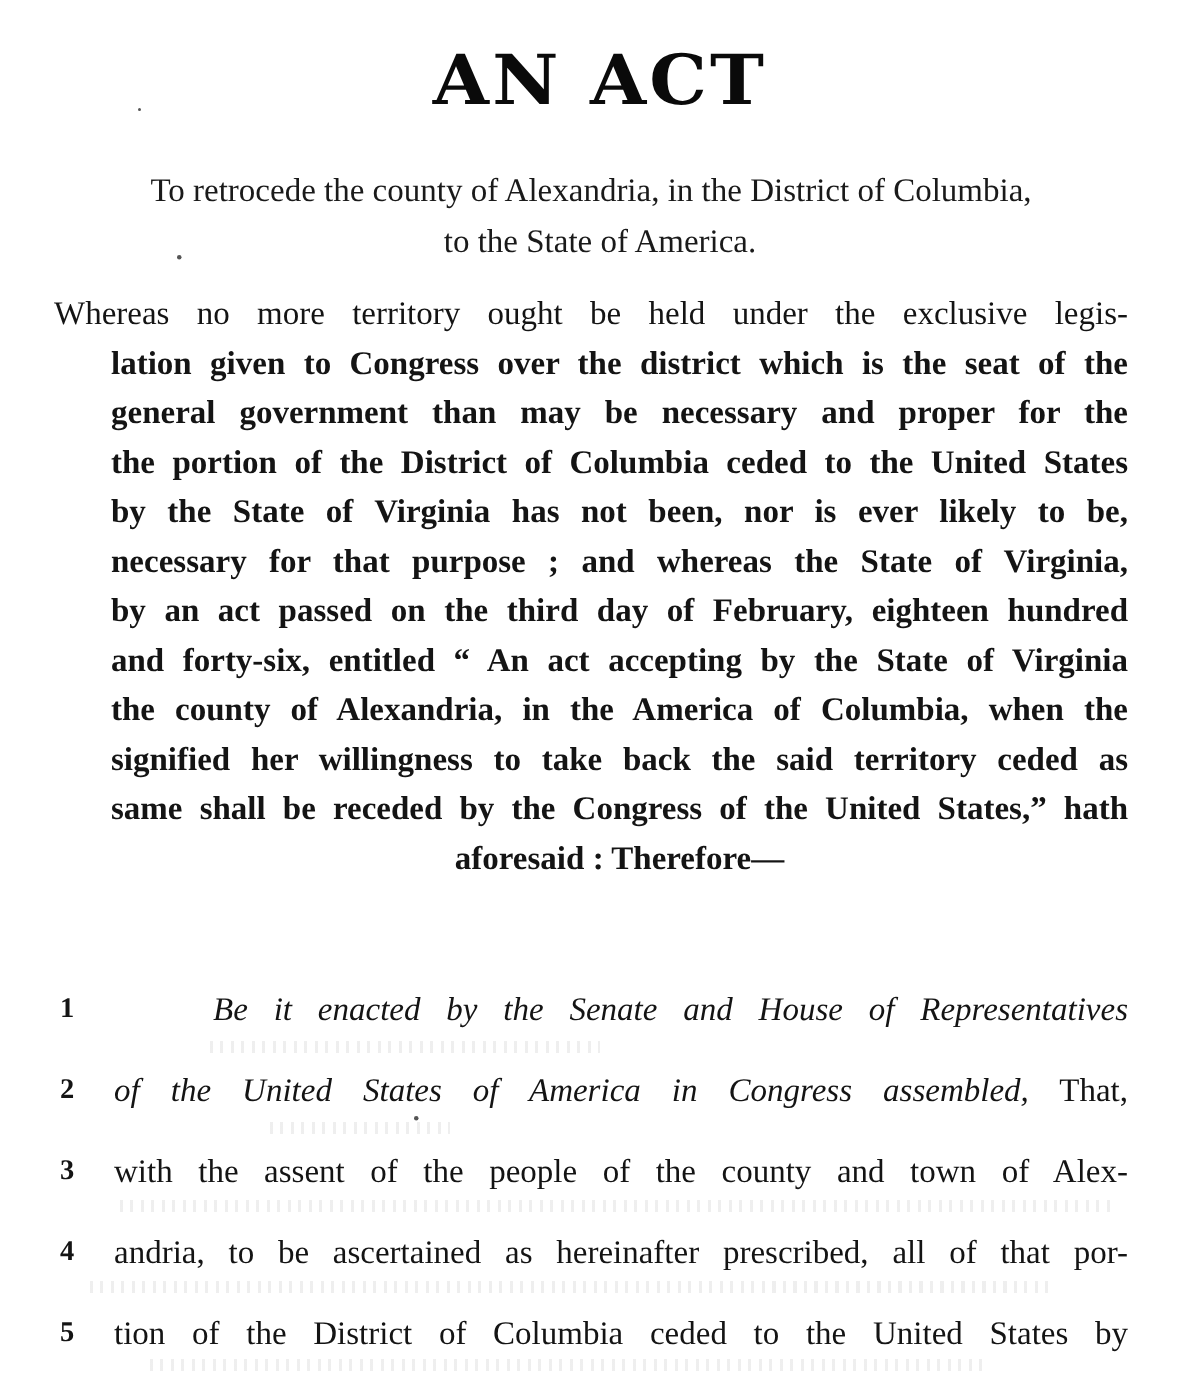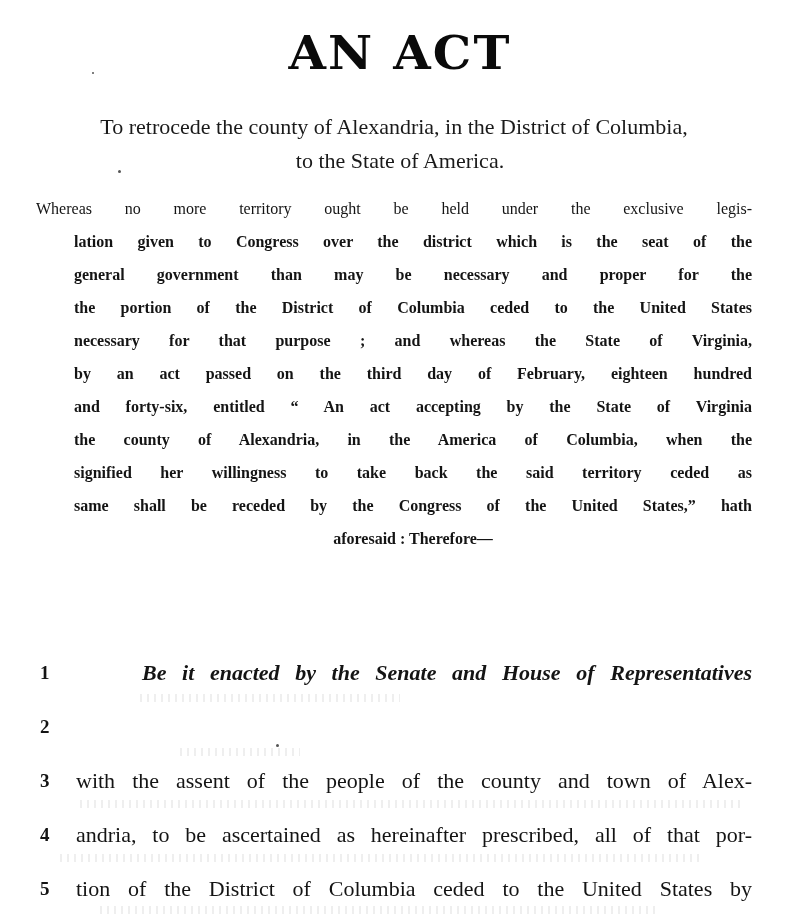--- a/index.html
+++ b/index.html
@@ -13,63 +13,65 @@
     font-family: "DejaVu Serif", "Liberation Serif", serif;
     font-weight: 900; font-size: 46px; letter-spacing: 2px; color: #0a0a0a;
     transform: scaleX(1.05);
   }
   .subtitle {
     position: absolute; left: 0; width: 800px; text-align: center;
     font-size: 22px; color: #1a1a1a;
   }
   .sub1 { top: 114px; left: -6px; }
   .sub2 { top: 148px; }
-  .preamble { position: absolute; left: 36px; width: 716px; font-size: 16px; line-height: 33px; }
+  .preamble { position: absolute; left: 36px; width: 716px; font-size: 22px; line-height: 33px; }
   .pline { white-space: nowrap; display: block; text-align: center; }
   .pline.indent { padding-left: 38px; font-weight: bold; }
   .pline.justify { text-align: justify; text-align-last: justify; white-space: normal; }
   .enact { position: absolute; left: 40px; width: 712px; }
   .eline { position: absolute; left: 0; width: 712px; height: 30px; font-size: 22px; }
   .lnum { position: absolute; left: 0; width: 24px; font-weight: bold; font-size: 19px; top: 2px; }
   .ltext { position: absolute; left: 36px; right: 0; text-align: justify; text-align-last: justify; white-space: nowrap; }
   .ltext.first { left: 102px; }
-  .it { font-style: italic; font-weight: bold; }
+  .it { font-style: italic; font-weight: normal; }
   .speck { position: absolute; width: 3px; height: 3px; border-radius: 50%; background: #555; }
   .ghost { position: absolute; height: 8px; background: repeating-linear-gradient(90deg, rgba(120,120,120,0.12) 0 2px, transparent 2px 7px); }
 </style>
 </head>
 <body>
 
 <div>
   <div class="title">AN ACT</div>
 
   <div class="subtitle sub1">To retrocede the county of  Alexandria, in the District of Columbia,</div>
   <div class="subtitle sub2">to the State of America.</div>
 
   <div class="preamble" style="top:192px;">
     <span class="pline justify">Whereas no more territory ought  be held under the  exclusive  legis-</span>
     <span class="pline indent justify">lation given to Congress over the district which is the seat of the</span>
     <span class="pline indent justify">general  government  than  may be necessary and  proper for the</span>
     <span class="pline indent justify">the portion of the District of Columbia ceded to the United States</span>
+    <span class="pline indent justify">by  the  State of  Virginia  has  not  been, nor  is ever likely to be,</span>
     <span class="pline indent justify">necessary for  that  purpose ;  and  whereas the State of  Virginia,</span>
     <span class="pline indent justify">by an act passed on the third day of February, eighteen  hundred</span>
     <span class="pline indent justify">and forty-six, entitled “ An act accepting by the State of Virginia</span>
     <span class="pline indent justify">the county of Alexandria, in the America of Columbia, when the</span>
     <span class="pline indent justify">signified her willingness to  take  back the said  territory ceded as</span>
     <span class="pline indent justify">same shall be receded by the Congress of the United States,” hath</span>
     <span class="pline indent">aforesaid :    Therefore—</span>
   </div>
 
   <div class="enact" style="top:660px;">
     <div class="eline" style="top:0px;">
       <span class="lnum">1</span>
       <span class="ltext first"><span class="it">Be it enacted by the Senate and House of Representatives</span></span>
     </div>
     <div class="eline" style="top:54px;">
       <span class="lnum">2</span>
+      <span class="ltext"><span class="it">of the United States of America in Congress assembled,</span><span> That,</span></span>
     </div>
     <div class="eline" style="top:108px;">
       <span class="lnum">3</span>
       <span class="ltext">with the assent of the people of the county and town of Alex-</span>
     </div>
     <div class="eline" style="top:162px;">
       <span class="lnum">4</span>
       <span class="ltext">andria, to be ascertained as hereinafter prescribed, all of that por-</span>
     </div>
     <div class="eline" style="top:216px;">

